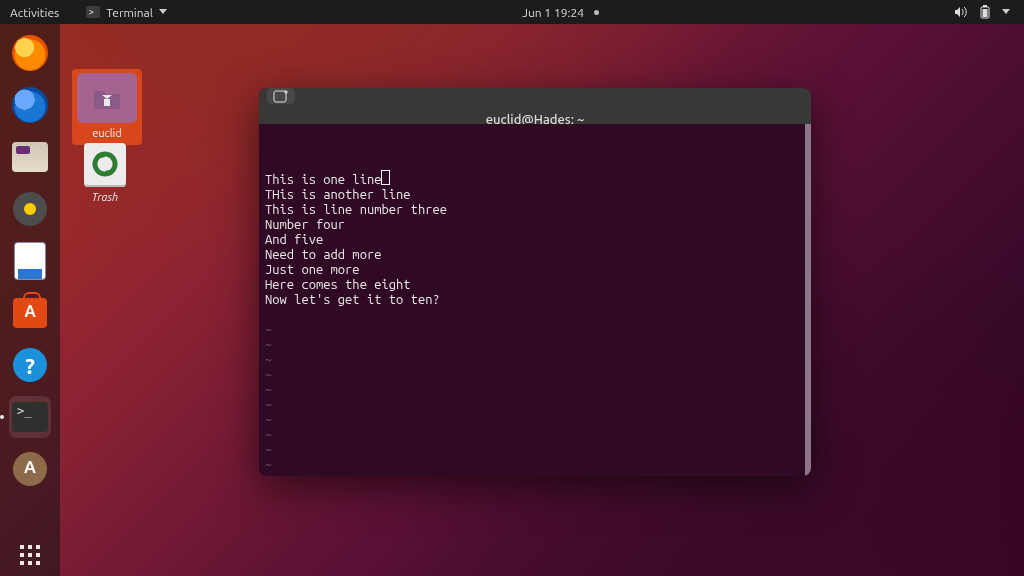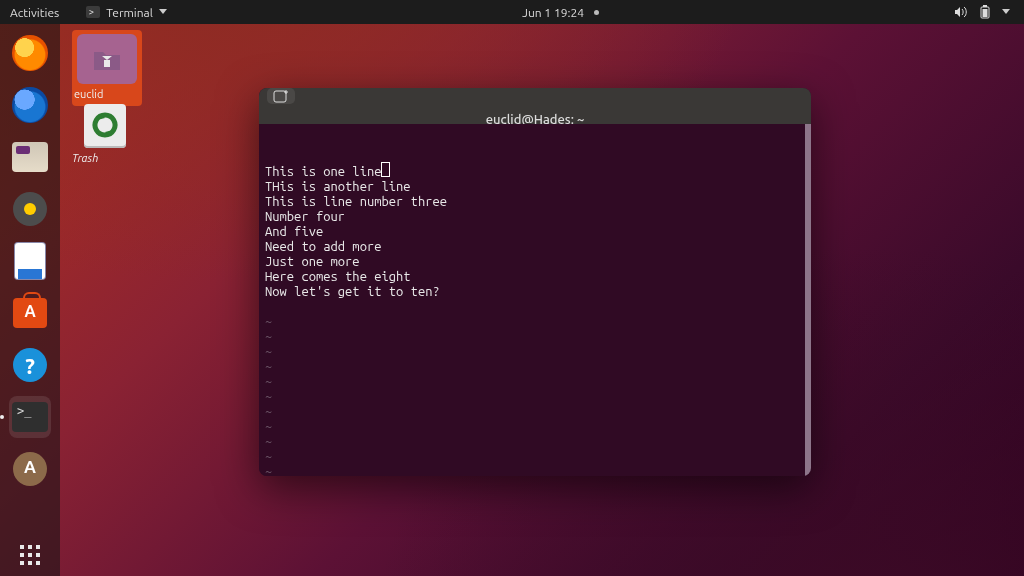--- a/index.html
+++ b/index.html
@@ -40,23 +40,24 @@
 #topbar .right { flex: 0 0 auto; display: flex; align-items: center; gap: 12px; padding-right: 14px; }
 #topbar .app { display: flex; align-items: center; gap: 6px; }
 #topbar .app .icon { display: inline-flex; }
 #topbar .dot { width: 5px; height: 5px; background: #bbb; border-radius: 50%; margin-left: 2px;}
 #topbar svg { display: block; }
 
 
 .desktop-icon {
   position: absolute;
   width: 66px;
-  text-align: left;
+  text-align: center;
   color: #eee;
   font-size: 11px;
+  margin-top: 39px;
 }
 .desktop-icon .tile {
   width: 60px; height: 50px;
   margin: 0 auto 4px;
   border-radius: 6px;
   display: flex; align-items: center; justify-content: center;
 }
 #home-folder { left: 72px; top: 30px; padding: 4px 2px 6px; background: #d8471b; border-radius: 4px; }
 #home-folder .tile { background: #a66390; }
 #trash { left: 72px; top: 104px; font-style: italic; }
@@ -164,21 +165,21 @@
 .win-btn svg { display: block; }
 .win-close { background: #e95420; color: #fff; }
 
 #termwin .body {
   flex: 1 1 auto;
   background: #300a24;
   color: #e9e9e9;
   font-family: "Ubuntu Mono","DejaVu Sans Mono",monospace;
   font-size: 13px;
   line-height: 15px;
-  padding: 8px 6px 2px;
+  padding: 16px 6px 2px;
   position: relative;
   white-space: pre;
 }
 #termwin .scrollbar {
   position: absolute; right: 0; top: 0; width: 6px; height: 100%;
   background: #8d758a;
 }
 #termwin .cursor {
   display: inline-block;
   width: 7px; height: 13px;

